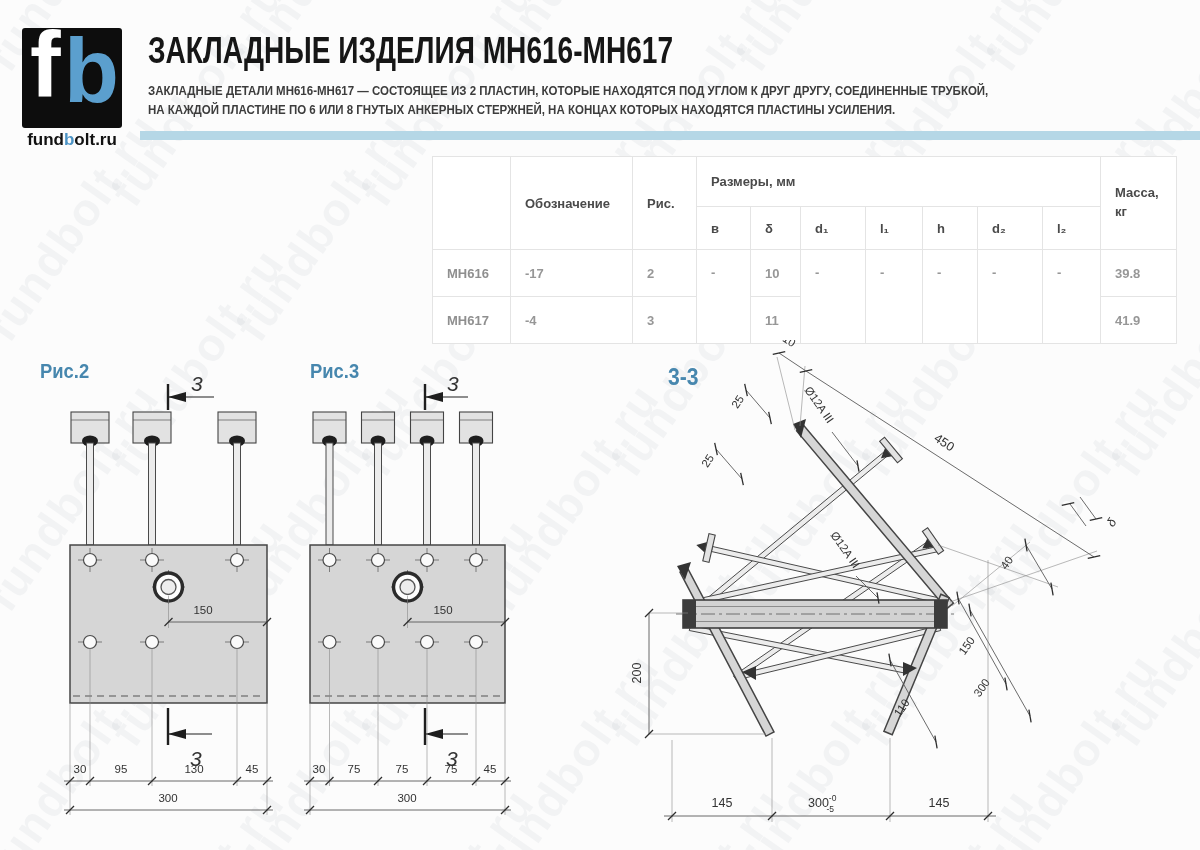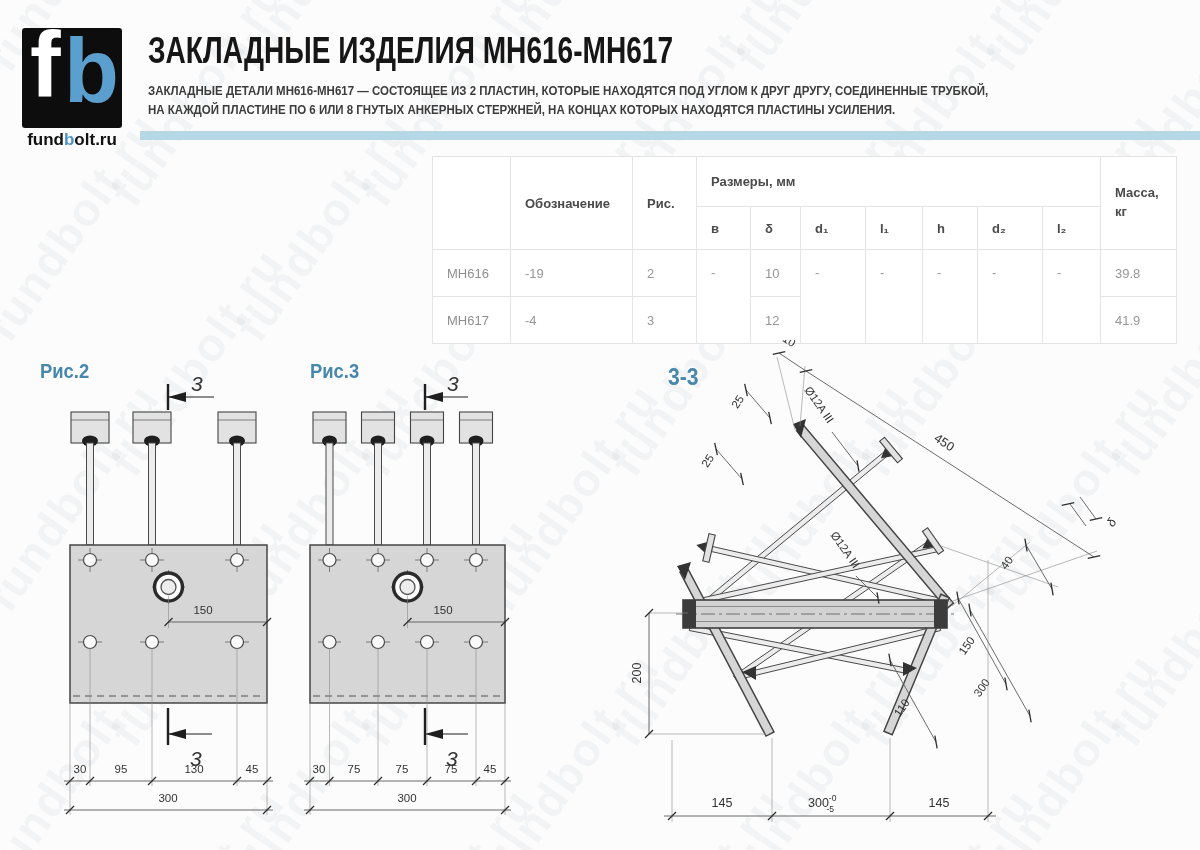--- a/index.html
+++ b/index.html
@@ -19,21 +19,21 @@
   
   #page-title{left:148px;top:30px;font-size:36px;font-weight:bold;color:#161616;
               transform:scaleX(0.78);transform-origin:left top;white-space:nowrap;letter-spacing:0px;}
   .desc-line{left:148px;font-size:12.5px;font-weight:bold;color:#3c3c3c;
              transform:scaleX(0.92);transform-origin:left top;white-space:nowrap;}
   #desc-1{top:84px;} #desc-2{top:103px;}
   #accent-bar{left:140px;top:131px;width:1060px;height:9px;background:#b5d7e6;}
   
   #spec-table{left:432px;top:156px;}
   table{border-collapse:collapse;background:#ffffff;table-layout:fixed;}
-  th,td{border:1px solid #e4e4e4;padding:0 14px;text-align:left;font-weight:normal;
+  th,td{border:1px solid #e4e4e4;padding:0 14px;text-align:left;font-weight:bold;
         font-size:13px;color:#979797;background:#fff;}
   th{color:#4a4a4a;font-weight:bold;}
   tr.h1 th{height:49px;} tr.h2 th{height:42px;} tr.data td{height:46px;}
   td.rowname{color:#8f8f8f;}
   .vtop{vertical-align:top;padding-top:15px;}
   .mass2{line-height:1.45;}
   
   .fig-label{font-size:20px;font-weight:bold;color:#4787ae;transform:scaleX(0.92);
              transform-origin:left top;white-space:nowrap;}
   #fig2-label{left:40px;top:360px;} #fig3-label{left:310px;top:360px;}
@@ -139,36 +139,36 @@
         <th>в</th>
         <th>δ</th>
         <th>d₁</th>
         <th>l₁</th>
         <th>h</th>
         <th>d₂</th>
         <th>l₂</th>
       </tr>
       <tr class="data">
         <td class="rowname">МН616</td>
-        <td>-19</td>
+        <td>-17</td>
         <td>2</td>
         <td rowspan="2" class="vtop">-</td>
         <td>10</td>
         <td rowspan="2" class="vtop">-</td>
         <td rowspan="2" class="vtop">-</td>
         <td rowspan="2" class="vtop">-</td>
         <td rowspan="2" class="vtop">-</td>
         <td rowspan="2" class="vtop">-</td>
         <td>39.8</td>
       </tr>
       <tr class="data">
         <td class="rowname">МН617</td>
         <td>-4</td>
         <td>3</td>
-        <td>12</td>
+        <td>11</td>
         <td>41.9</td>
       </tr>
     </tbody>
       </table>
   </div>
 
   <div class="layer fig-label" id="fig2-label">Рис.2</div>
   <div class="layer fig-label" id="fig3-label">Рис.3</div>
   <div class="layer fig-label" id="sec-label">3-3</div>
 

